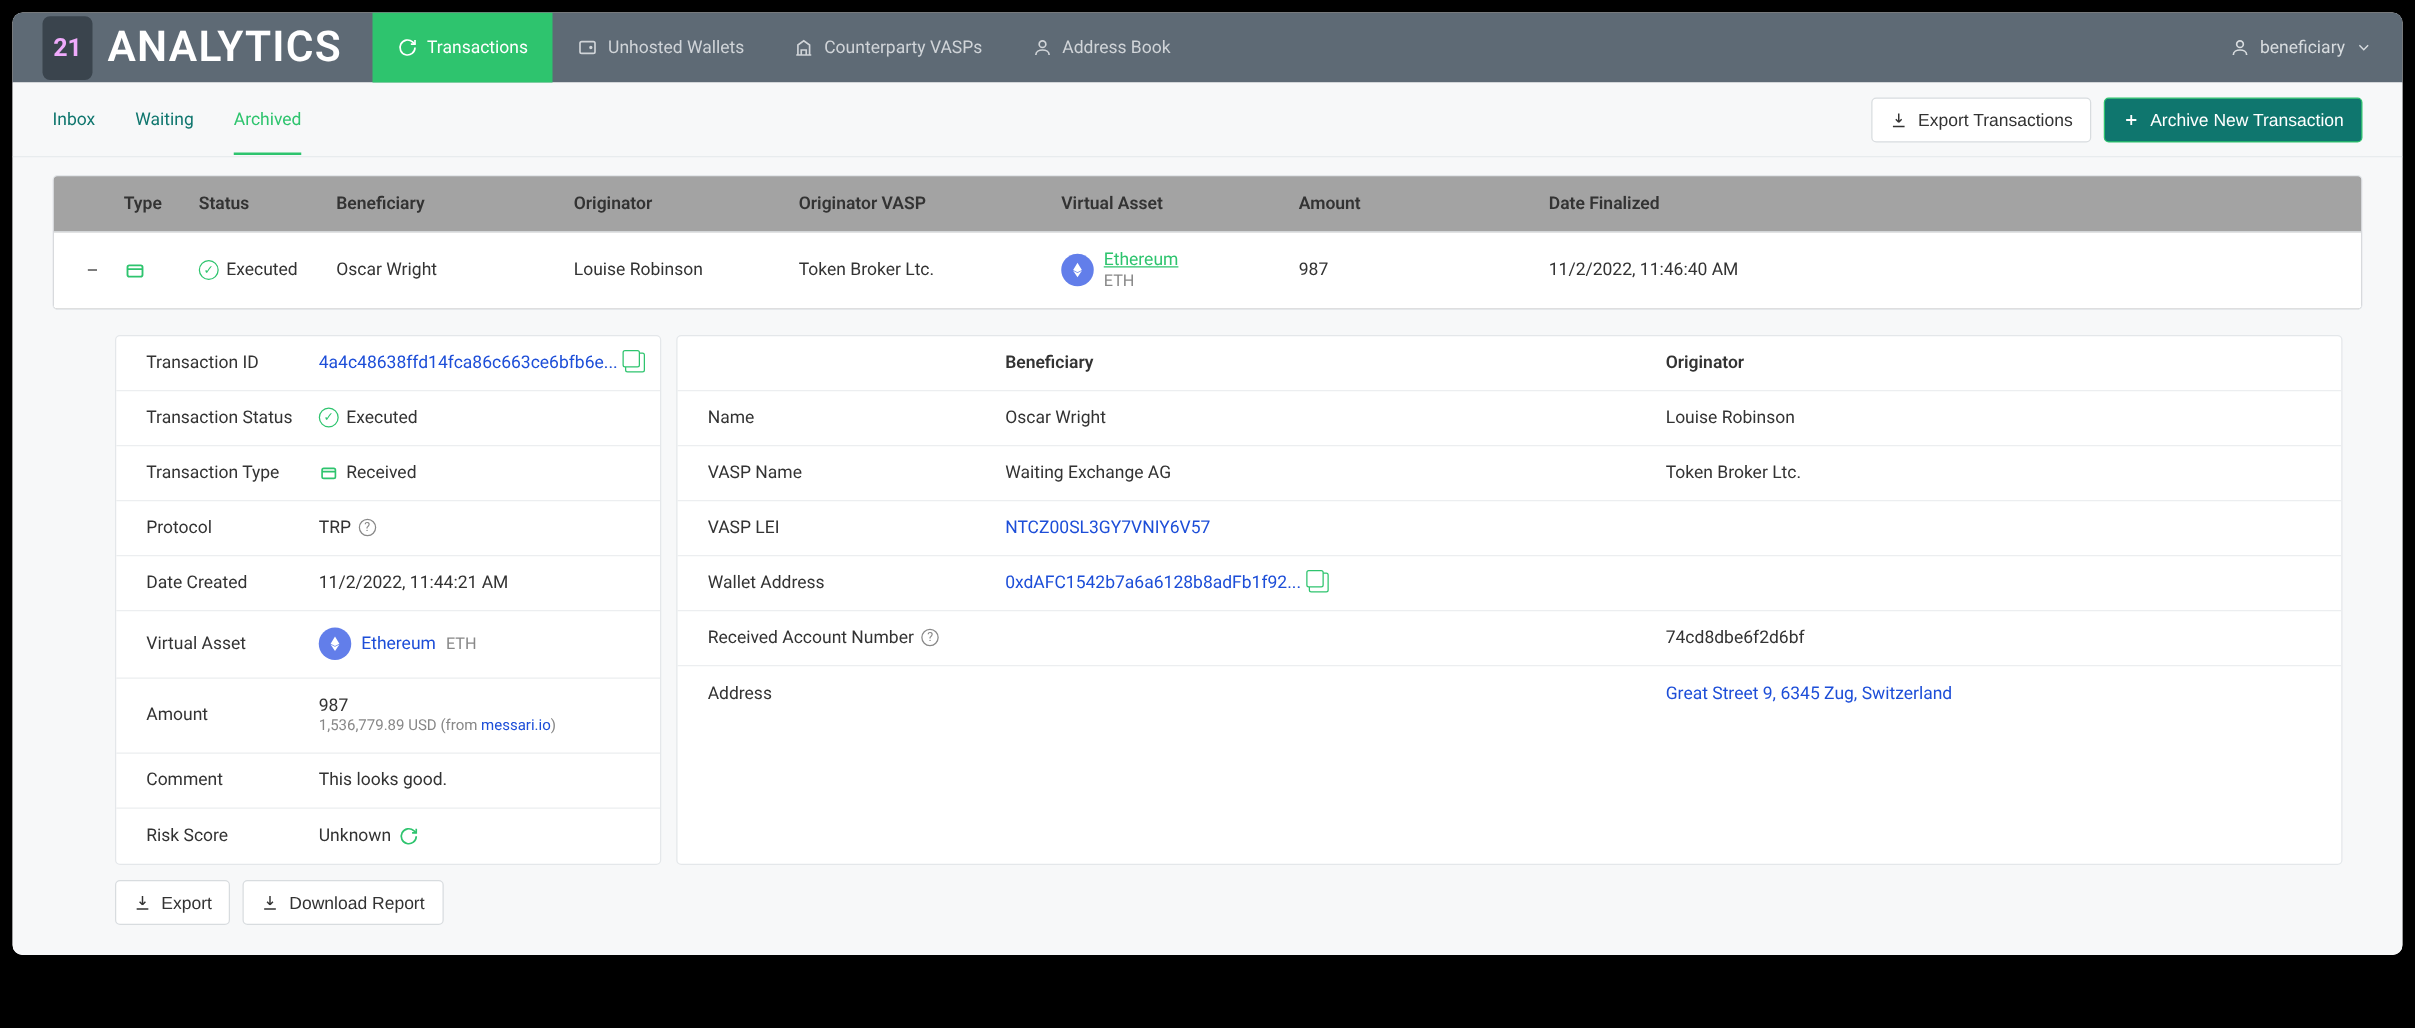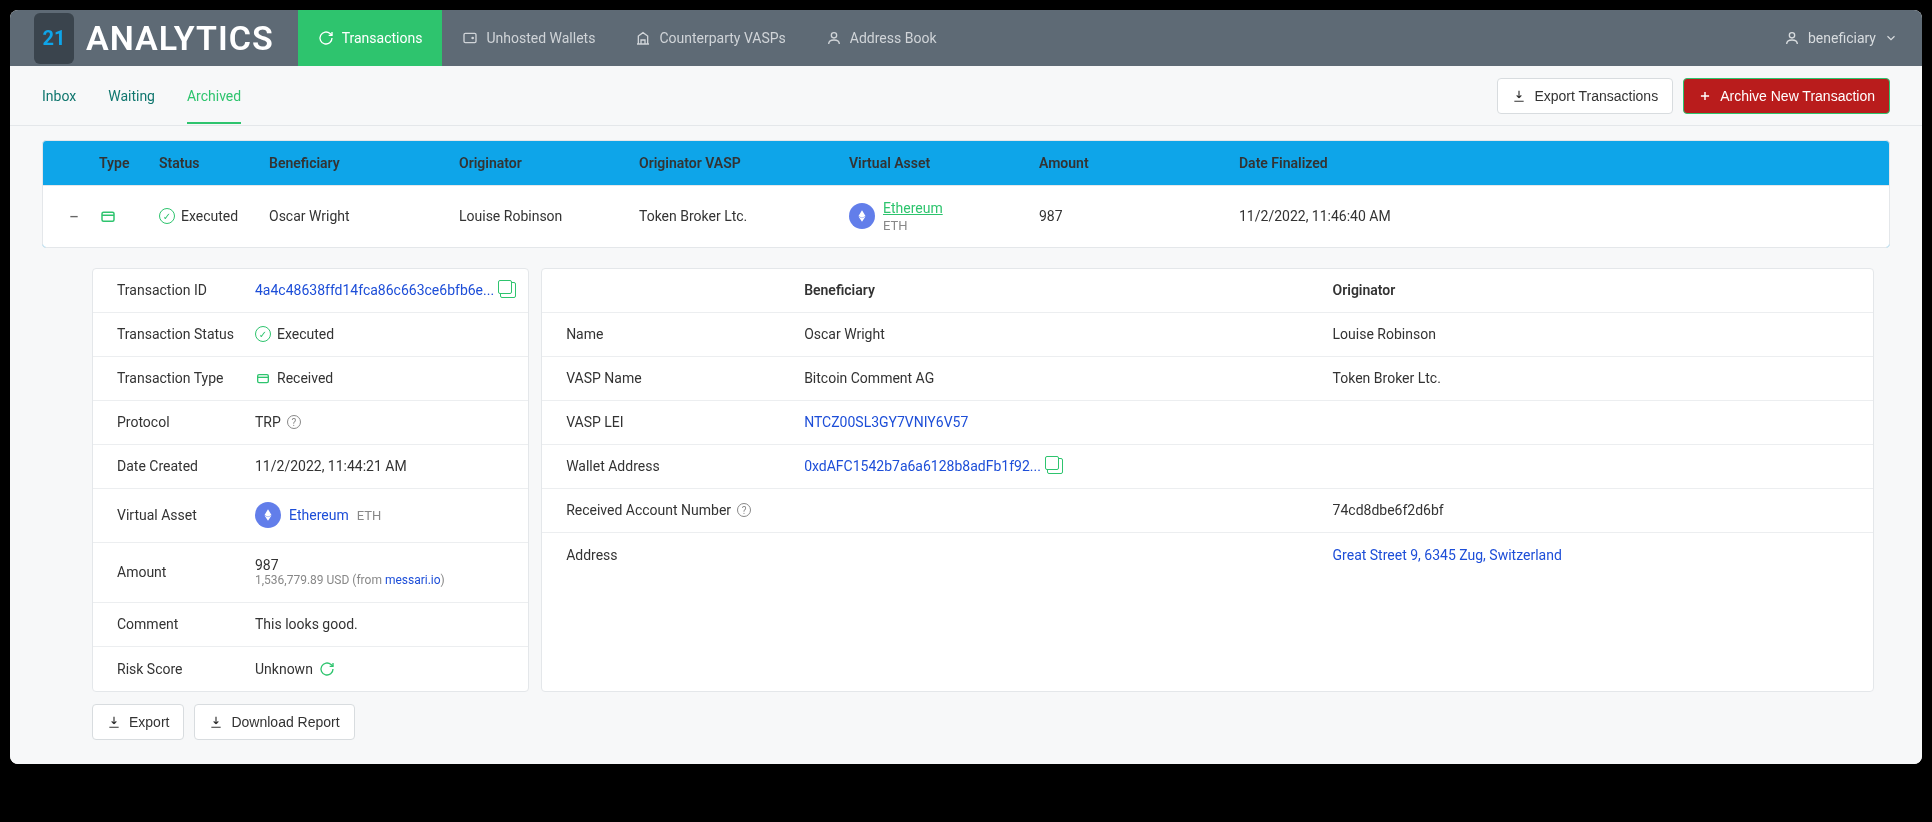--- a/index.html
+++ b/index.html
@@ -1,35 +1,35 @@
 <!DOCTYPE html>
 <html><head>
 <meta charset="utf-8">
 <style>
   * { box-sizing: border-box; margin: 0; padding: 0; }
   body { font-family: -apple-system, BlinkMacSystemFont, "Segoe UI", Roboto, sans-serif; background: #000; padding: 10px; font-size: 14px; color: #333; }
   .window { background: #fff; border-radius: 8px; overflow: hidden; min-height: 636px; }
   .topbar { background: #5e6a75; display: flex; align-items: stretch; height: 56px; }
   .logo-wrap { display: flex; align-items: center; padding: 0 24px; gap: 12px; }
-  .logo-box { width: 40px; height: 51px; background: #3a444d; border-radius: 6px; display: flex; align-items: center; justify-content: center; font-weight: 700; font-size: 20px; color: #0ea5e9; }
+  .logo-box { width: 40px; height: 51px; background: #3a444d; border-radius: 6px; display: flex; align-items: center; justify-content: center; font-weight: 700; font-size: 20px; color: #f0abfc; }
   .logo-text { color: #fff; font-size: 34px; font-weight: 600; letter-spacing: 1px; }
   .nav { display: flex; }
   .nav-item { display: flex; align-items: center; gap: 8px; padding: 0 20px; color: #d0d4d8; cursor: pointer; font-size: 14px; }
   .nav-item.active { background: #2ec46e; color: #fff; }
   .spacer { flex: 1; }
   .user-menu { display: flex; align-items: center; gap: 8px; color: #d8dcdf; padding: 0 24px; cursor: pointer; }
   .subnav { display: flex; align-items: center; padding: 0 32px; background: #f7f8f9; border-bottom: 1px solid #e4e7ea; height: 60px; }
   .subtabs { display: flex; gap: 32px; }
   .subtab { padding: 20px 0 18px; color: #0f766e; cursor: pointer; border-bottom: 2px solid transparent; }
   .subtab.active { color: #2ec46e; border-bottom: 2px solid #2ec46e; }
   .sub-actions { display: flex; gap: 10px; margin-left: auto; }
   .btn { display: flex; align-items: center; gap: 8px; border: 1px solid #d8dcdf; background: #fff; border-radius: 4px; padding: 9px 14px; font-size: 14px; cursor: pointer; color: #333; }
-  .btn.primary { background: #b91c1c; color: #fff; border-color: #2ec46e; }
+  .btn.primary { background: #0f766e; color: #fff; border-color: #2ec46e; }
   .content { padding: 14px 32px 24px; background: #f7f8f9; }
-  .table { background: #0ea5e9; border: 1px solid #e4e7ea; border-radius: 4px; margin-bottom: 20px; overflow: hidden; }
+  .table { background: #a3a3a3; border: 1px solid #e4e7ea; border-radius: 4px; margin-bottom: 20px; overflow: hidden; }
   .thead, .trow { display: grid; grid-template-columns: 42px 60px 110px 190px 180px 210px 190px 100px 100px 1fr; align-items: center; padding: 0 10px; }
   .thead { font-weight: 600; color: #333; border-bottom: 1px solid #e4e7ea; }
   .thead > div, .trow > div { padding: 14px 4px; }
   .trow { background: #fff; }
   .expander { color: #666; cursor: pointer; font-size: 18px; text-align: center; }
   .type-icon { color: #2ec46e; }
   .status-cell { display: flex; align-items: center; gap: 6px; }
   .asset-cell { display: flex; align-items: center; gap: 8px; }
   .asset-badge { width: 26px; height: 26px; border-radius: 50%; background: #627eea; display: flex; align-items: center; justify-content: center; }
   .asset-link { color: #2ec46e; text-decoration: underline; display: block; line-height: 1.2; }
@@ -255,21 +255,21 @@
           <div>Beneficiary</div>
           <div>Originator</div>
         </div>
         <div class="panel-row d3">
           <div class="label">Name</div>
           <div>Oscar Wright</div>
           <div>Louise Robinson</div>
         </div>
         <div class="panel-row d3">
           <div class="label">VASP Name</div>
-          <div>Bitcoin Comment AG</div>
+          <div>Waiting Exchange AG</div>
           <div>Token Broker Ltc.</div>
         </div>
         <div class="panel-row d3">
           <div class="label">VASP LEI</div>
           <div><span class="linkish">NTCZ00SL3GY7VNIY6V57</span></div>
         </div>
         <div class="panel-row d3">
           <div class="label">Wallet Address</div>
           <div class="inline-icon">
             <span class="linkish">0xdAFC1542b7a6a6128b8adFb1f92...</span>

